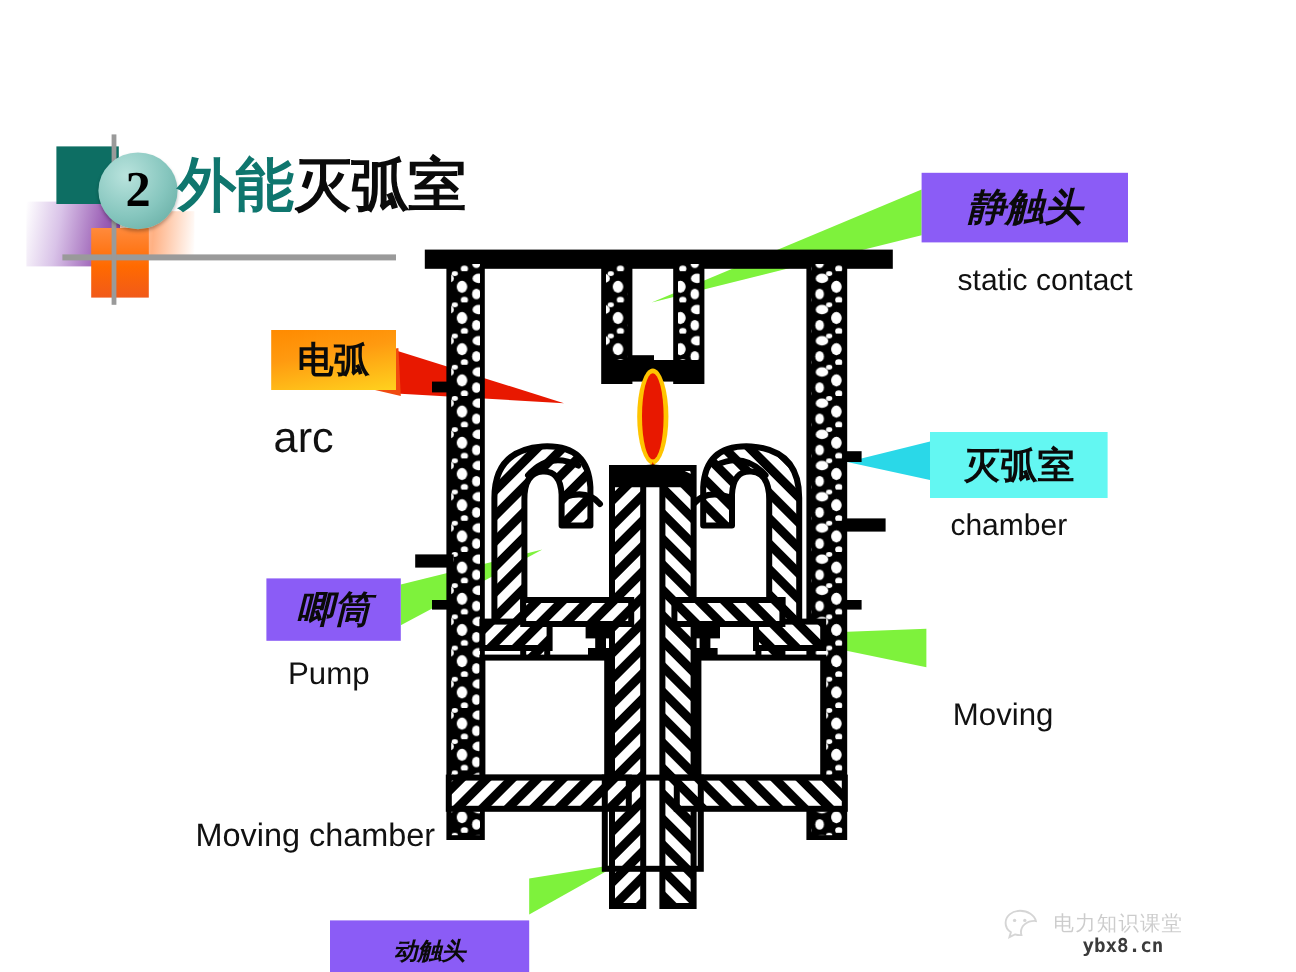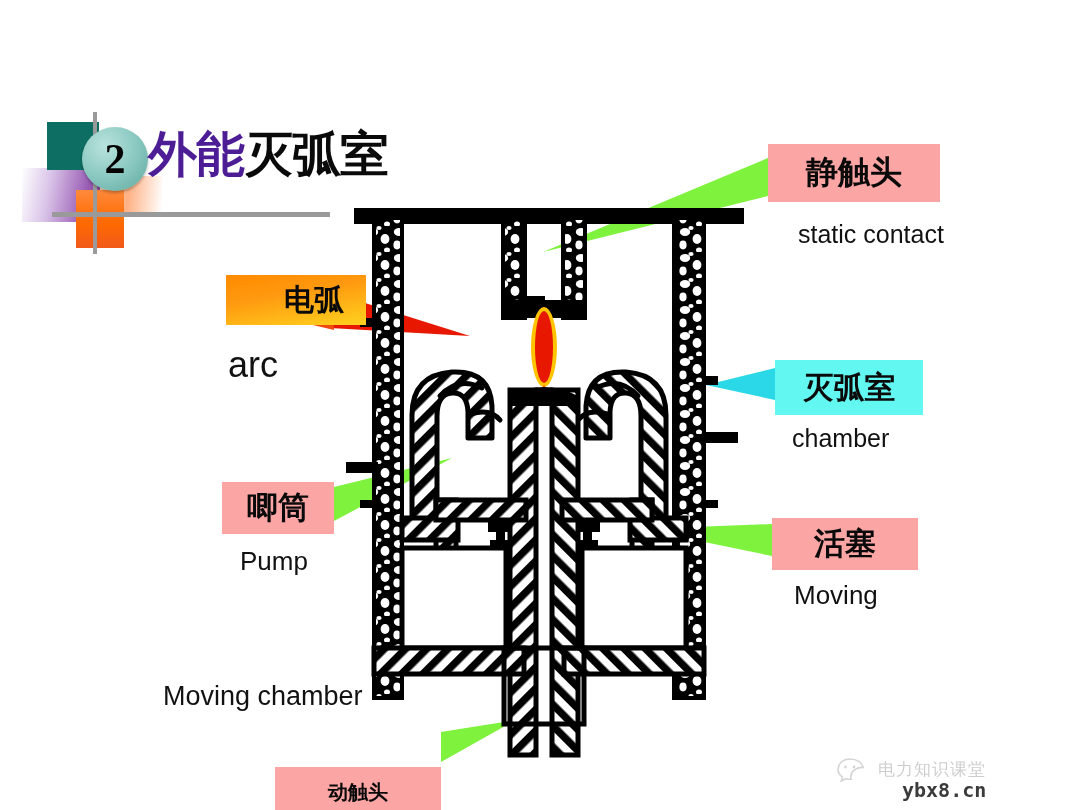--- a/index.html
+++ b/index.html
@@ -89,49 +89,49 @@
     height: 62px;
     display: flex;
     align-items: center;
     font-family: "DejaVu Sans", sans-serif;
     font-size: 49px;
     font-weight: bold;
     letter-spacing: -1px;
     white-space: nowrap;
   }
   .title .t-dark { color: #0a0a0a; }
-  .title .t-red  { color: #4c1d95; }
+  .title .t-red  { color: #0f766e; }
 
   
   .label-box {
     position: absolute;
     display: flex;
     align-items: center;
     justify-content: center;
     font-family: "DejaVu Sans", sans-serif;
     font-weight: bold;
     color: #0a0a0a;
     white-space: nowrap;
   }
   .label-en {
     position: absolute;
     font-family: "Liberation Sans", sans-serif;
     color: #111;
     white-space: nowrap;
   }
 
-  .lb-green  { background: #fca5a5; }
+  .lb-green  { background: #8b5cf6; font-style: italic; }
   .lb-cyan   { background: #63f7f2; }
   .lb-orange { background: linear-gradient(170deg, #ff8a00 0%, #ff9a10 40%, #ffd21e 100%); }
 
   
   #lbl-static      { left: 768px; top: 144px; width: 172px; height: 58px; font-size: 32px; }
   #lbl-static-en   { left: 766px; top: 220px; font-size: 25px; margin-left: 32px; }
   
-  #lbl-arc         { left: 226px; top: 275px; width: 104px; height: 50px; font-size: 30px; padding-left: 36px; }
+  #lbl-arc         { left: 226px; top: 275px; width: 104px; height: 50px; font-size: 30px; }
   #lbl-arc-en      { left: 228px; top: 344px; font-size: 36px; }
   
   #lbl-chamber     { left: 775px; top: 360px; width: 148px; height: 55px; font-size: 31px; }
   #lbl-chamber-en  { left: 792px; top: 424px; font-size: 25px; }
   
   #lbl-pump        { left: 222px; top: 482px; width: 112px; height: 52px; font-size: 31px; }
   #lbl-pump-en     { left: 240px; top: 546px; font-size: 26px; }
   
   #lbl-piston      { left: 772px; top: 518px; width: 146px; height: 52px; font-size: 31px; }
   #lbl-piston-en   { left: 794px; top: 580px; font-size: 26px; }
@@ -169,21 +169,21 @@
     font-family: "DejaVu Sans", sans-serif;
     font-size: 17px;
     color: #5a5a5a;
     letter-spacing: 1px;
     white-space: nowrap;
   }
   .wm-url {
     position: absolute;
     left: 902px; top: 778px;
     font-family: "DejaVu Sans Mono", monospace;
-    font-size: 20px;
+    font-size: 16px;
     font-weight: bold;
     color: #3b3b3b;
     letter-spacing: 0px;
     white-space: nowrap;
   }
 </style>
 </head>
 <body>
 
 <div class="slide">
@@ -336,21 +336,20 @@
 
   <div class="label-box lb-orange" id="lbl-arc">电弧</div>
   <div class="label-en" id="lbl-arc-en">arc</div>
 
   <div class="label-box lb-cyan" id="lbl-chamber">灭弧室</div>
   <div class="label-en" id="lbl-chamber-en">chamber</div>
 
   <div class="label-box lb-green" id="lbl-pump">唧筒</div>
   <div class="label-en" id="lbl-pump-en">Pump</div>
 
-  <div class="label-box lb-green" id="lbl-piston">活塞</div>
   <div class="label-en" id="lbl-piston-en">Moving</div>
 
   <div class="label-en" id="lbl-moving-en">Moving chamber</div>
   <div class="label-box lb-green" id="lbl-moving">动触头</div>
 
   <div class="wm">
     <svg width="38" height="32" viewBox="0 0 38 32">
       <path d="M14 3C7 3 2 7.6 2 13.2c0 3.1 1.7 5.9 4.4 7.7L5.2 25l4.6-2.3c1.3.4 2.8.6 4.2.6
                .4 0 .8 0 1.2-.1-.3-.8-.4-1.6-.4-2.5 0-5.2 5-9.3 11.2-9.3.4 0 .8 0 1.2.1
                C26.1 6.6 20.7 3 14 3z" fill="none" stroke="#777" stroke-width="1.6"></path>

